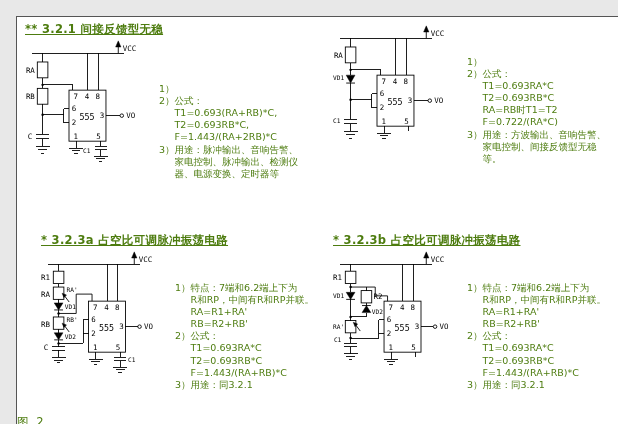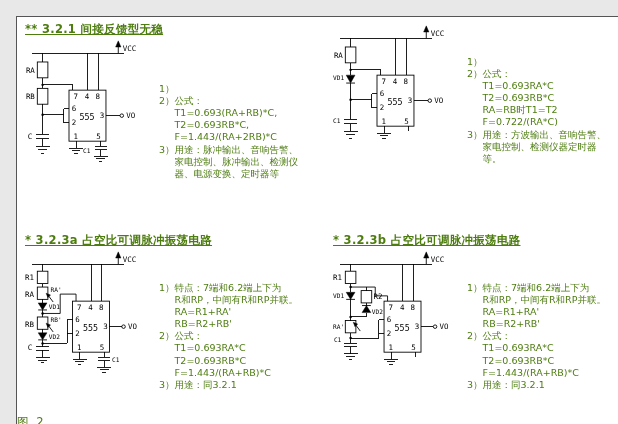--- a/index.html
+++ b/index.html
@@ -5,21 +5,21 @@
   html,body{margin:0;padding:0;background:#e8e8e8;}
   .page{
     position:relative;width:616px;height:422px;margin:16px;
     background:#ffffff;border:1px solid #555;
     font-family:"DejaVu Sans","Liberation Sans",sans-serif;color:#4d7c0f;
     overflow:hidden;
   }
   .section{position:absolute;}
   #s0{left:8px;top:5px;width:300px;}
   #s1{left:316px;top:5px;width:296px;}
-  #s2{left:8px;top:216px;width:300px;}
+  #s2{left:24px;top:216px;width:300px;}
   #s3{left:316px;top:216px;width:296px;}
   .section-title{
     font-size:11.5px;font-weight:bold;text-decoration:underline;
     white-space:nowrap;letter-spacing:.3px;
   }
   .content{display:flex;margin-top:2px;align-items:flex-end;}
   .circuit{flex:0 0 auto;}
   .notes{flex:1 1 auto;font-size:9.5px;line-height:1.28;padding-top:8px;padding-left:2px;}
   .note{display:flex;}
   .note-num{flex:0 0 15px;}
@@ -218,21 +218,21 @@
           <span class="note-num">2）</span>
           <span class="note-text">公式：
 T1=0.693RA*C
 T2=0.693RB*C
 RA=RB时T1=T2
 F=0.722/(RA*C)</span>
         </div>
         <div class="note">
           <span class="note-num">3）</span>
           <span class="note-text">用途：方波输出、音响告警、
-家电控制、检测仪器定时器
+家电控制、间接反馈型无稳
 等。</span>
         </div>
       </div>
     </div>
   </div>
 
   <div class="section" id="s2">
     <div class="section-title">* 3.2.3a 占空比可调脉冲振荡电路</div>
     <div class="content">
       <svg class="circuit" viewBox="0 0 150 160" width="132" height="141">

